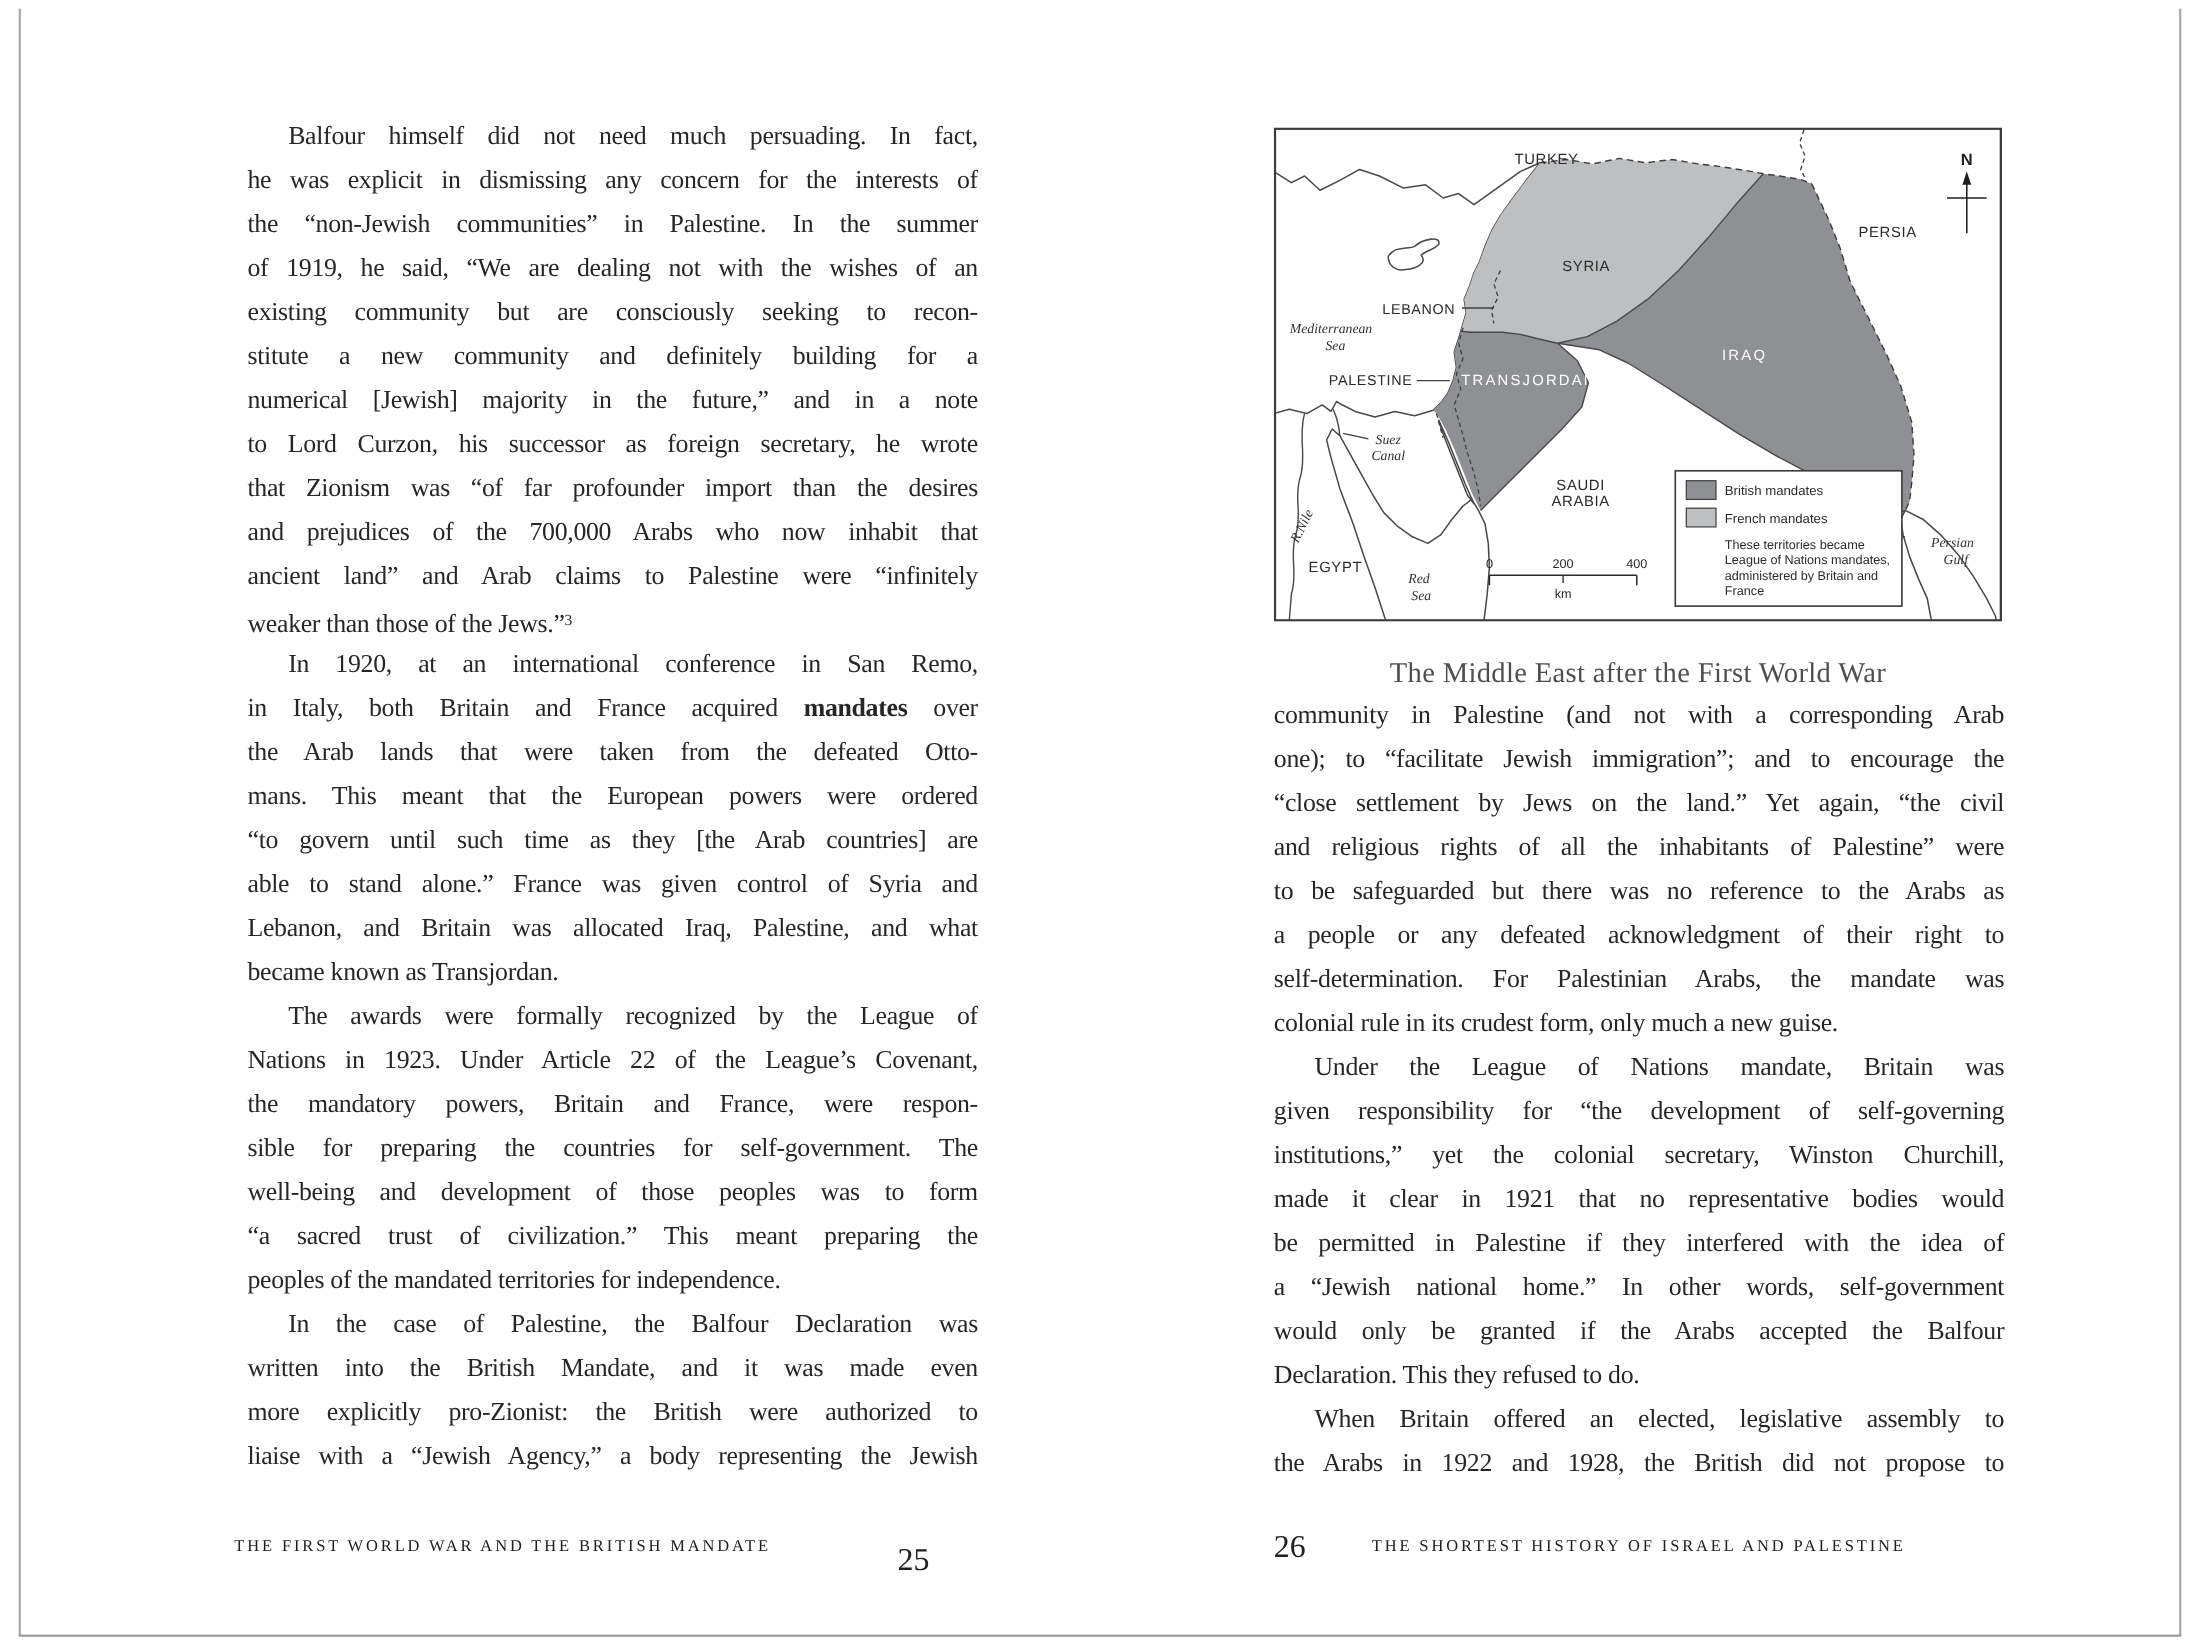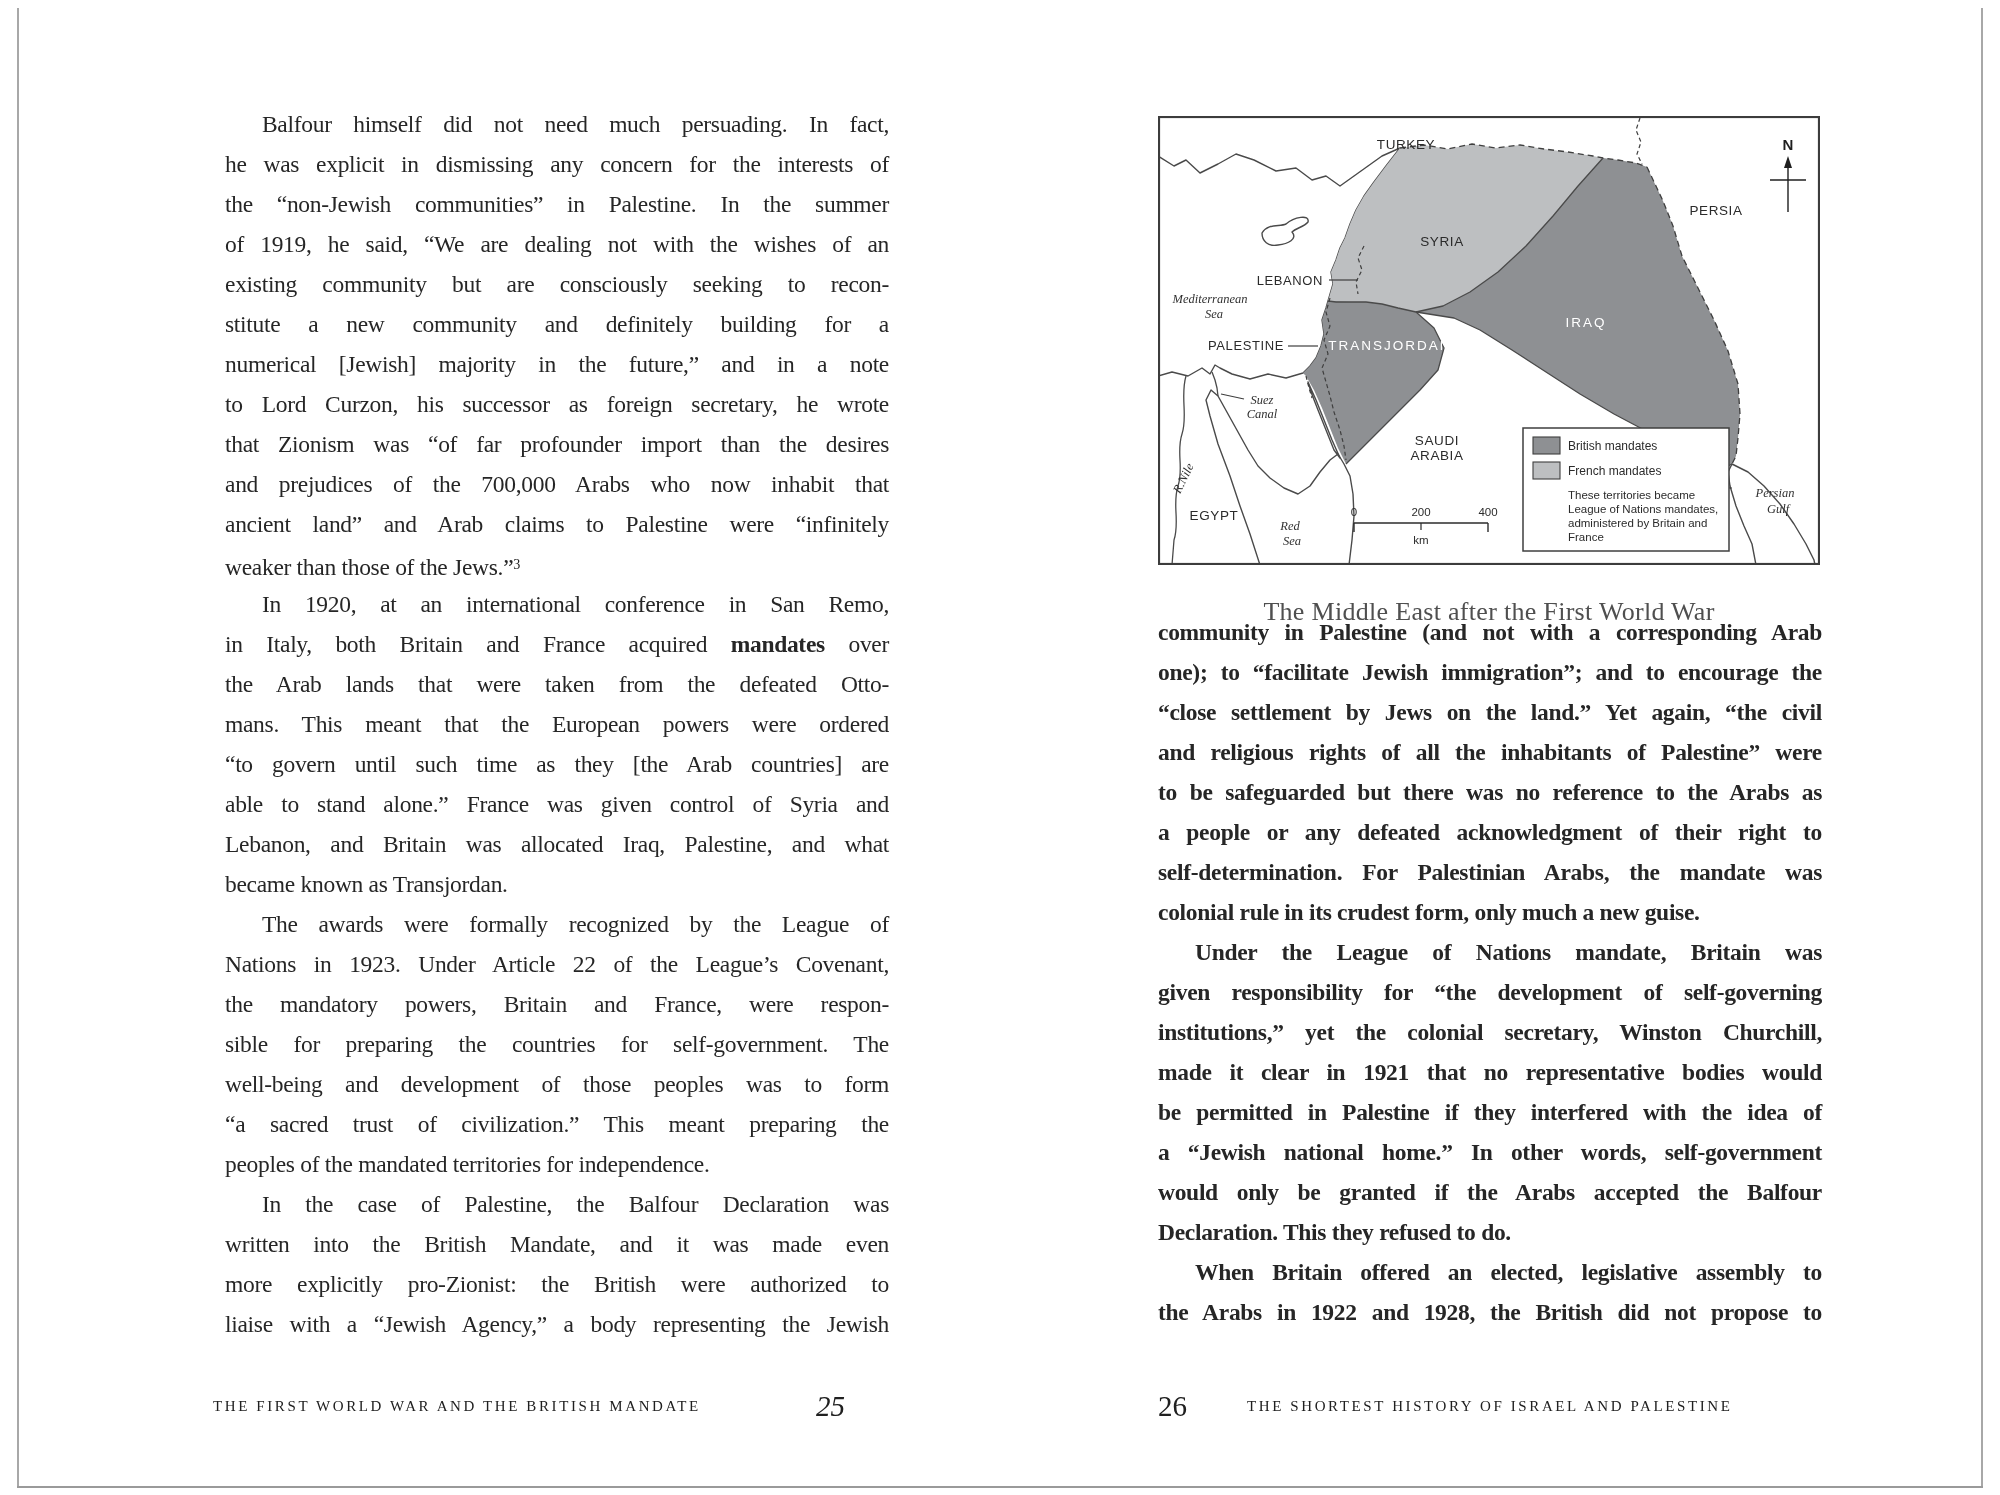--- a/index.html
+++ b/index.html
@@ -11,21 +11,21 @@
   .edge-left{left:17px;top:8px;bottom:8px;width:2px;}
   .edge-right{left:1981px;top:8px;bottom:8px;width:2px;}
   .edge-bottom{left:17px;top:1486px;width:1966px;height:2px;background:#9a9a9a;}
 
   .page{position:absolute;top:0;height:1495px;width:1000px;}
   .page-left{left:0;}
   .page-right{left:1000px;}
 
   .body-text{position:absolute;width:664px;}
   .page-left .body-text{left:181px;top:104px;margin-left:44px;}
-  .page-right .body-text{left:158px;top:612px;font-weight:bold;}
+  .page-right .body-text{left:158px;top:630px;}
 
   .line{
     height:40px;line-height:40px;font-size:23.5px;letter-spacing:-0.3px;
     text-align:justify;text-align-last:justify;white-space:nowrap;color:#262626;
   }
   .line.indent{padding-left:37px;}
   .line.endpara{text-align-last:left;}
   .line strong{font-weight:bold;}
   .line sup{font-size:60%;vertical-align:0.45em;letter-spacing:0;}
 
@@ -34,21 +34,21 @@
   .page-right .footer{left:158px;}
   .running-title{
     font-size:15px;letter-spacing:2.6px;color:#202020;
     display:inline-block;vertical-align:middle;line-height:40px;
   }
   .page-left .running-title{margin-left:32px;}
   .page-right .running-title{margin-left:56px;}
   .page-num{
     font-size:29px;color:#202020;display:inline-block;vertical-align:middle;line-height:40px;
   }
-  .page-left .page-num{position:absolute;right:0;top:0;font-style:italic;}
+  .page-left .page-num{position:absolute;right:0;top:12px;}
 
   .map-figure{position:absolute;left:158px;top:116px;width:662px;margin:0;}
   .map-figure svg{display:block;}
   .map-caption{
     margin-top:32px;text-align:center;font-size:26px;color:#4f4f4f;letter-spacing:0.3px;
   }
 
   
   .coast{fill:none;stroke:#4a4a4a;stroke-width:1.4;stroke-linejoin:round;}
   .border-solid{fill:none;stroke:#4a4a4a;stroke-width:1.3;stroke-linejoin:round;}

